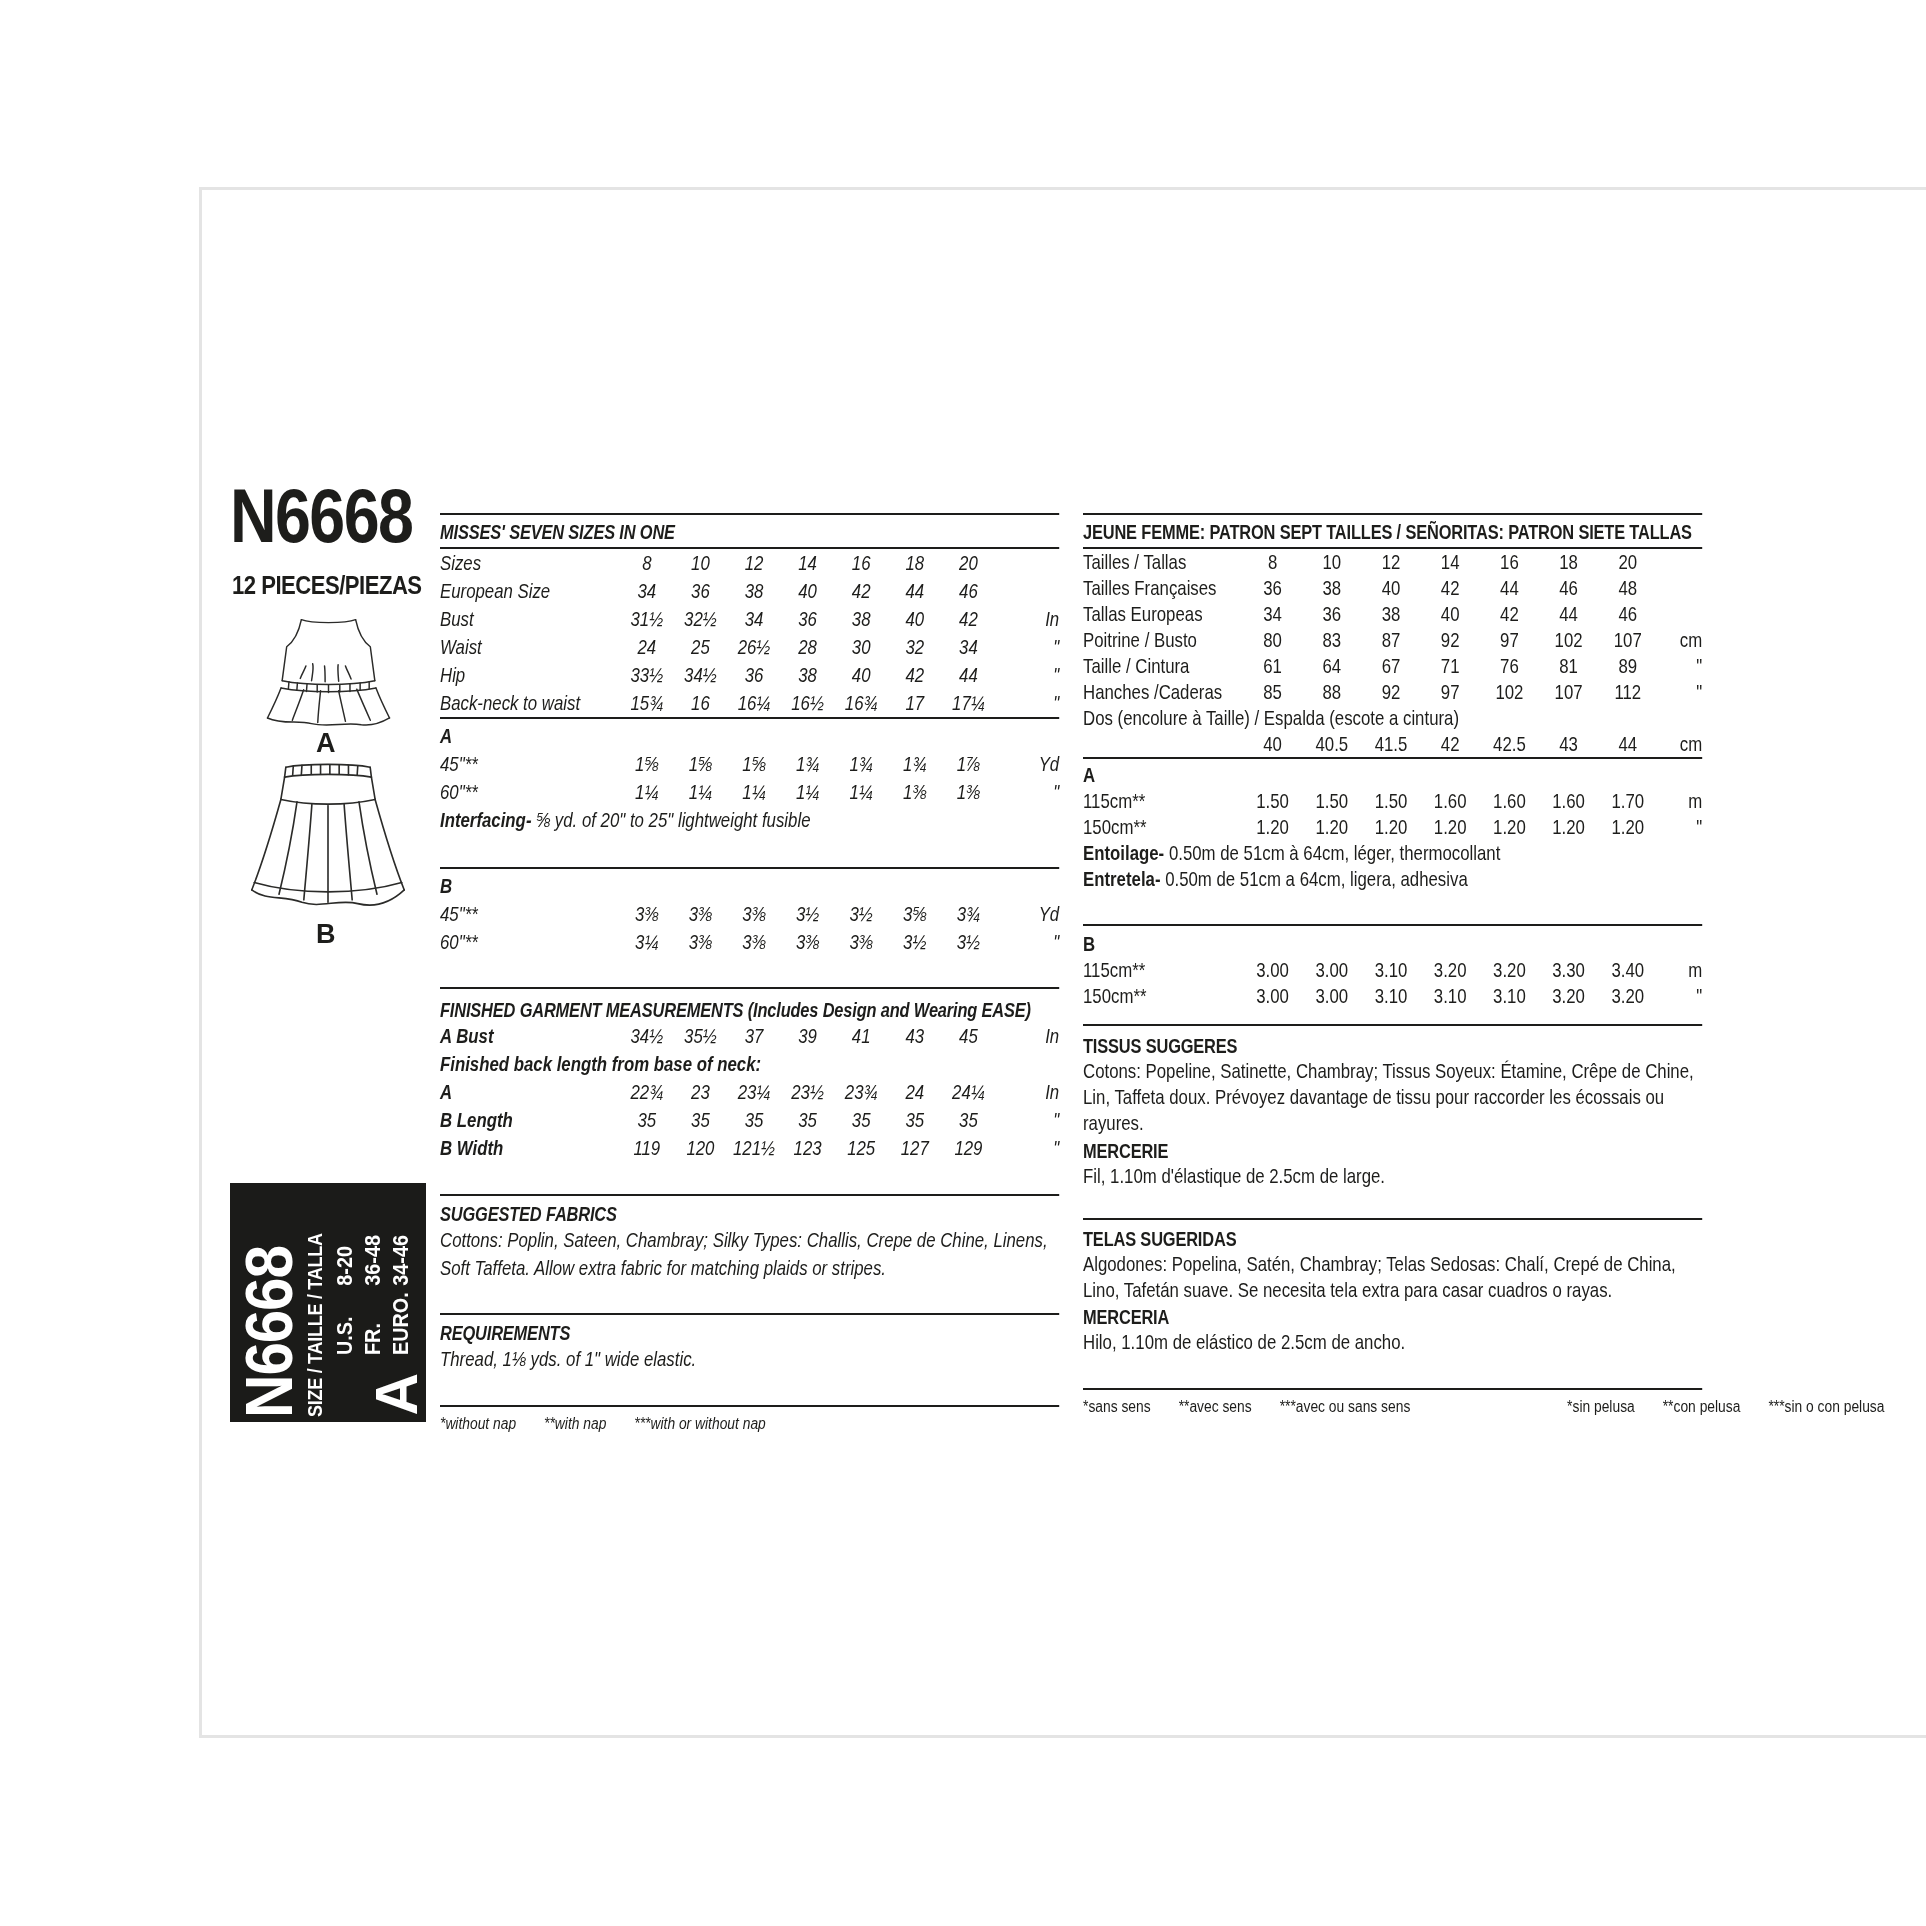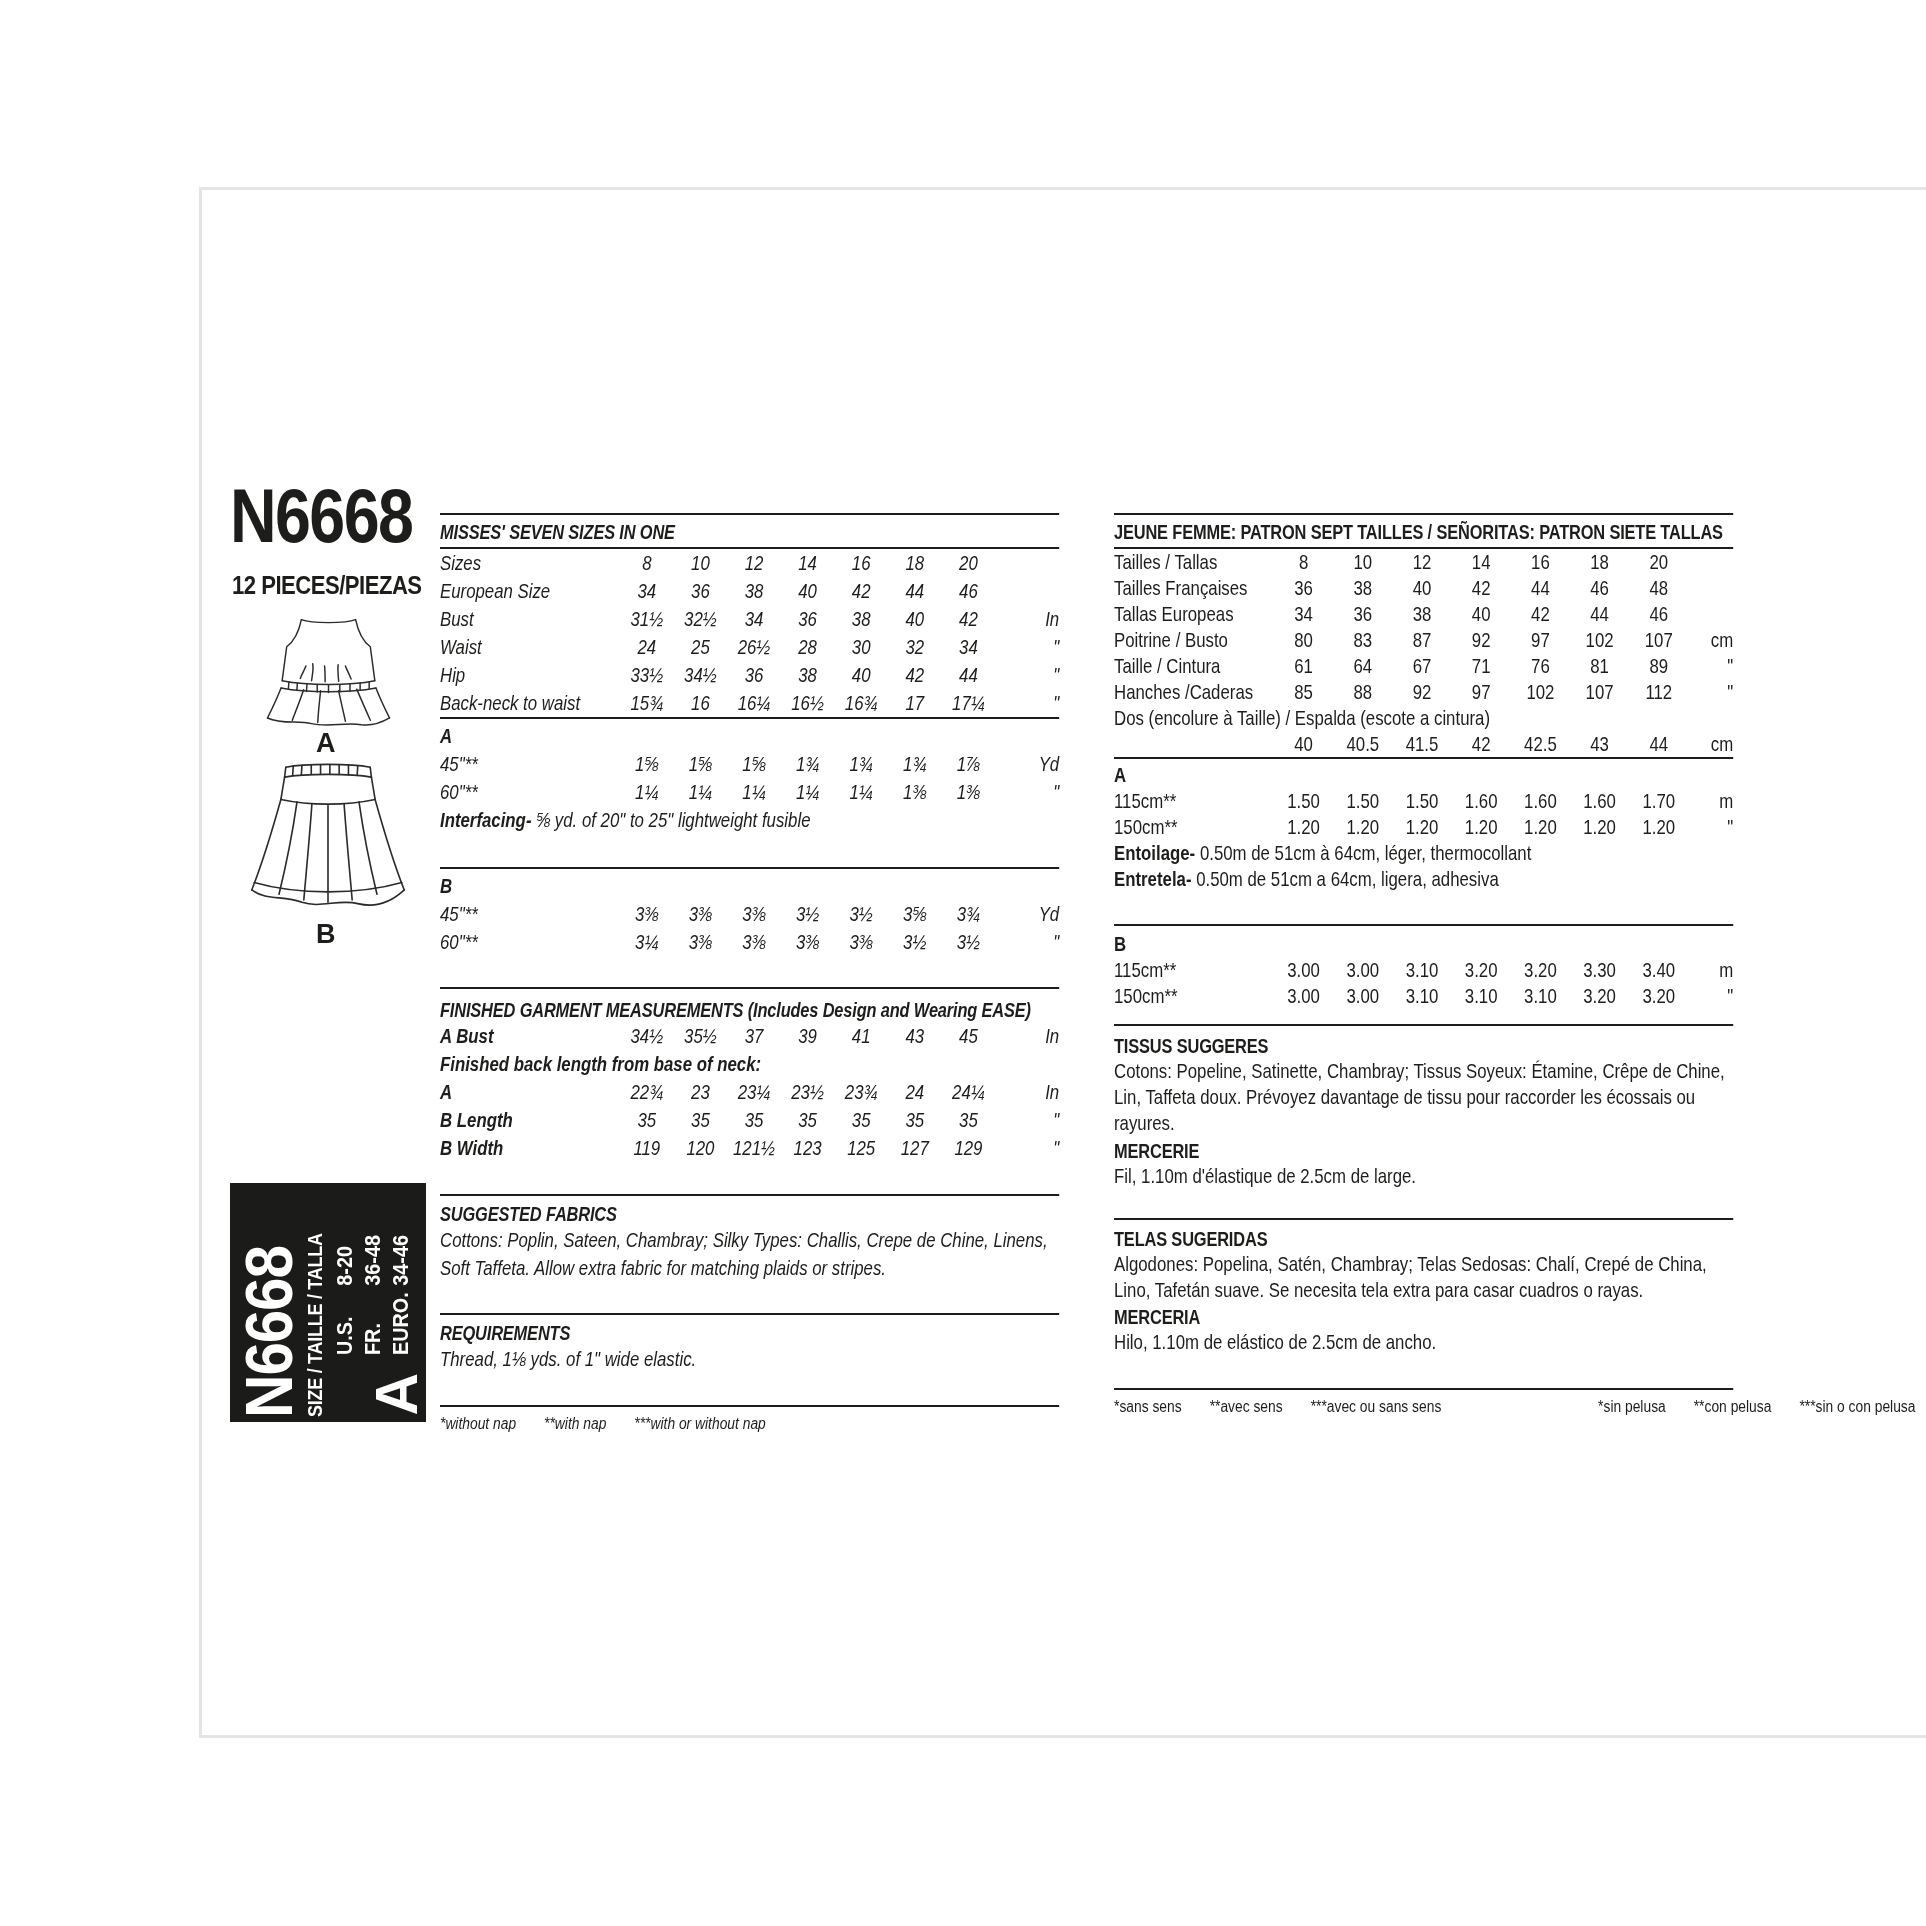--- a/index.html
+++ b/index.html
@@ -22,21 +22,21 @@
   .sb-num { font-size:67px; font-weight:700; letter-spacing:-1.3px; transform:scaleX(.9); transform-origin:0 0; white-space:nowrap; line-height:69px; margin:3.9px 0 0 3.9px; }
   .sb-size { font-size:20px; font-weight:700; transform:scaleX(.9); transform-origin:0 0; white-space:nowrap; margin:1.3px 0 3.9px 5.1px; letter-spacing:-0.3px; }
   .sb-rows { margin-left:67px; }
   .sb-row { font-size:22px; font-weight:700; line-height:28px; white-space:nowrap; transform:scaleX(.9); transform-origin:0 0; }
   .sb-row .lb { display:inline-block; width:77px; }
   .sb-view { position:absolute; left:6.4px; bottom:-1.3px; font-size:59px; font-weight:700; line-height:59px; }
 
   
   .col { position:absolute; top:323px; }
   .col-en { left:238px;font-style:italic; }
-  .col-fr { left:881px;margin-left:31px; }
+  .col-fr { left:881px; }
   .cond { width:774px; transform:scaleX(.8); transform-origin:0 0; }
   .rule { border-top:2.6px solid #1d1d1b; height:0; }
   .titleblock { border-bottom:2.6px solid #1d1d1b; padding:4.5px 0 3.9px 0; }
   .h { font-size:20.5px; font-weight:700; letter-spacing:-0.2px; white-space:nowrap; }
   .trow { display:grid; grid-template-columns:225px repeat(7,67px) 1fr; font-size:21px; line-height:28px; }
   .col-fr .trow { grid-template-columns:200px repeat(7,74px) 1fr; line-height:26px; }
   .trow .tlabel { text-align:left; white-space:nowrap; }
   .trow .tval { text-align:center; }
   .trow .tunit { text-align:right; }
   .finished .trow .tlabel { font-weight:700; }

